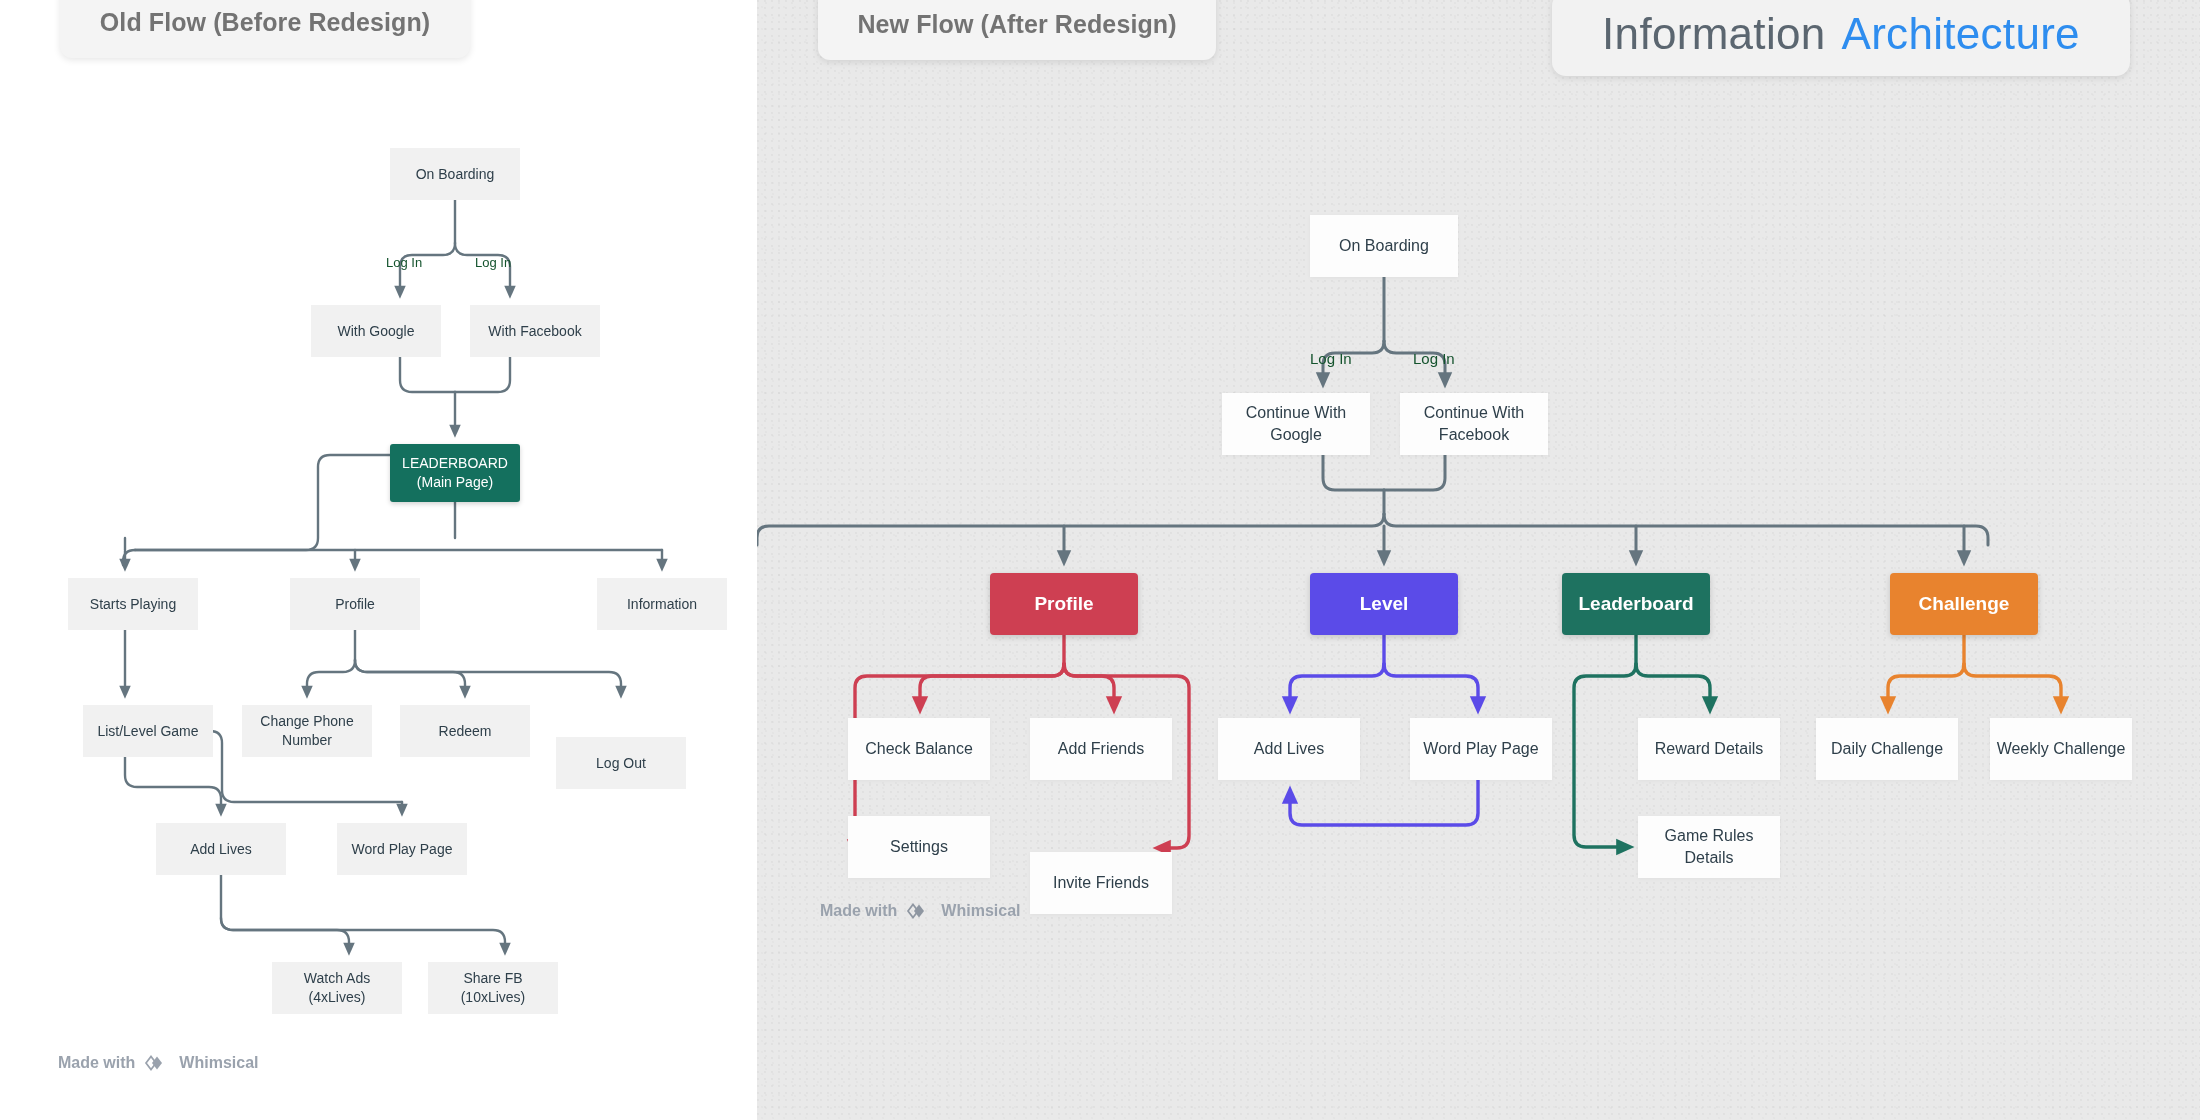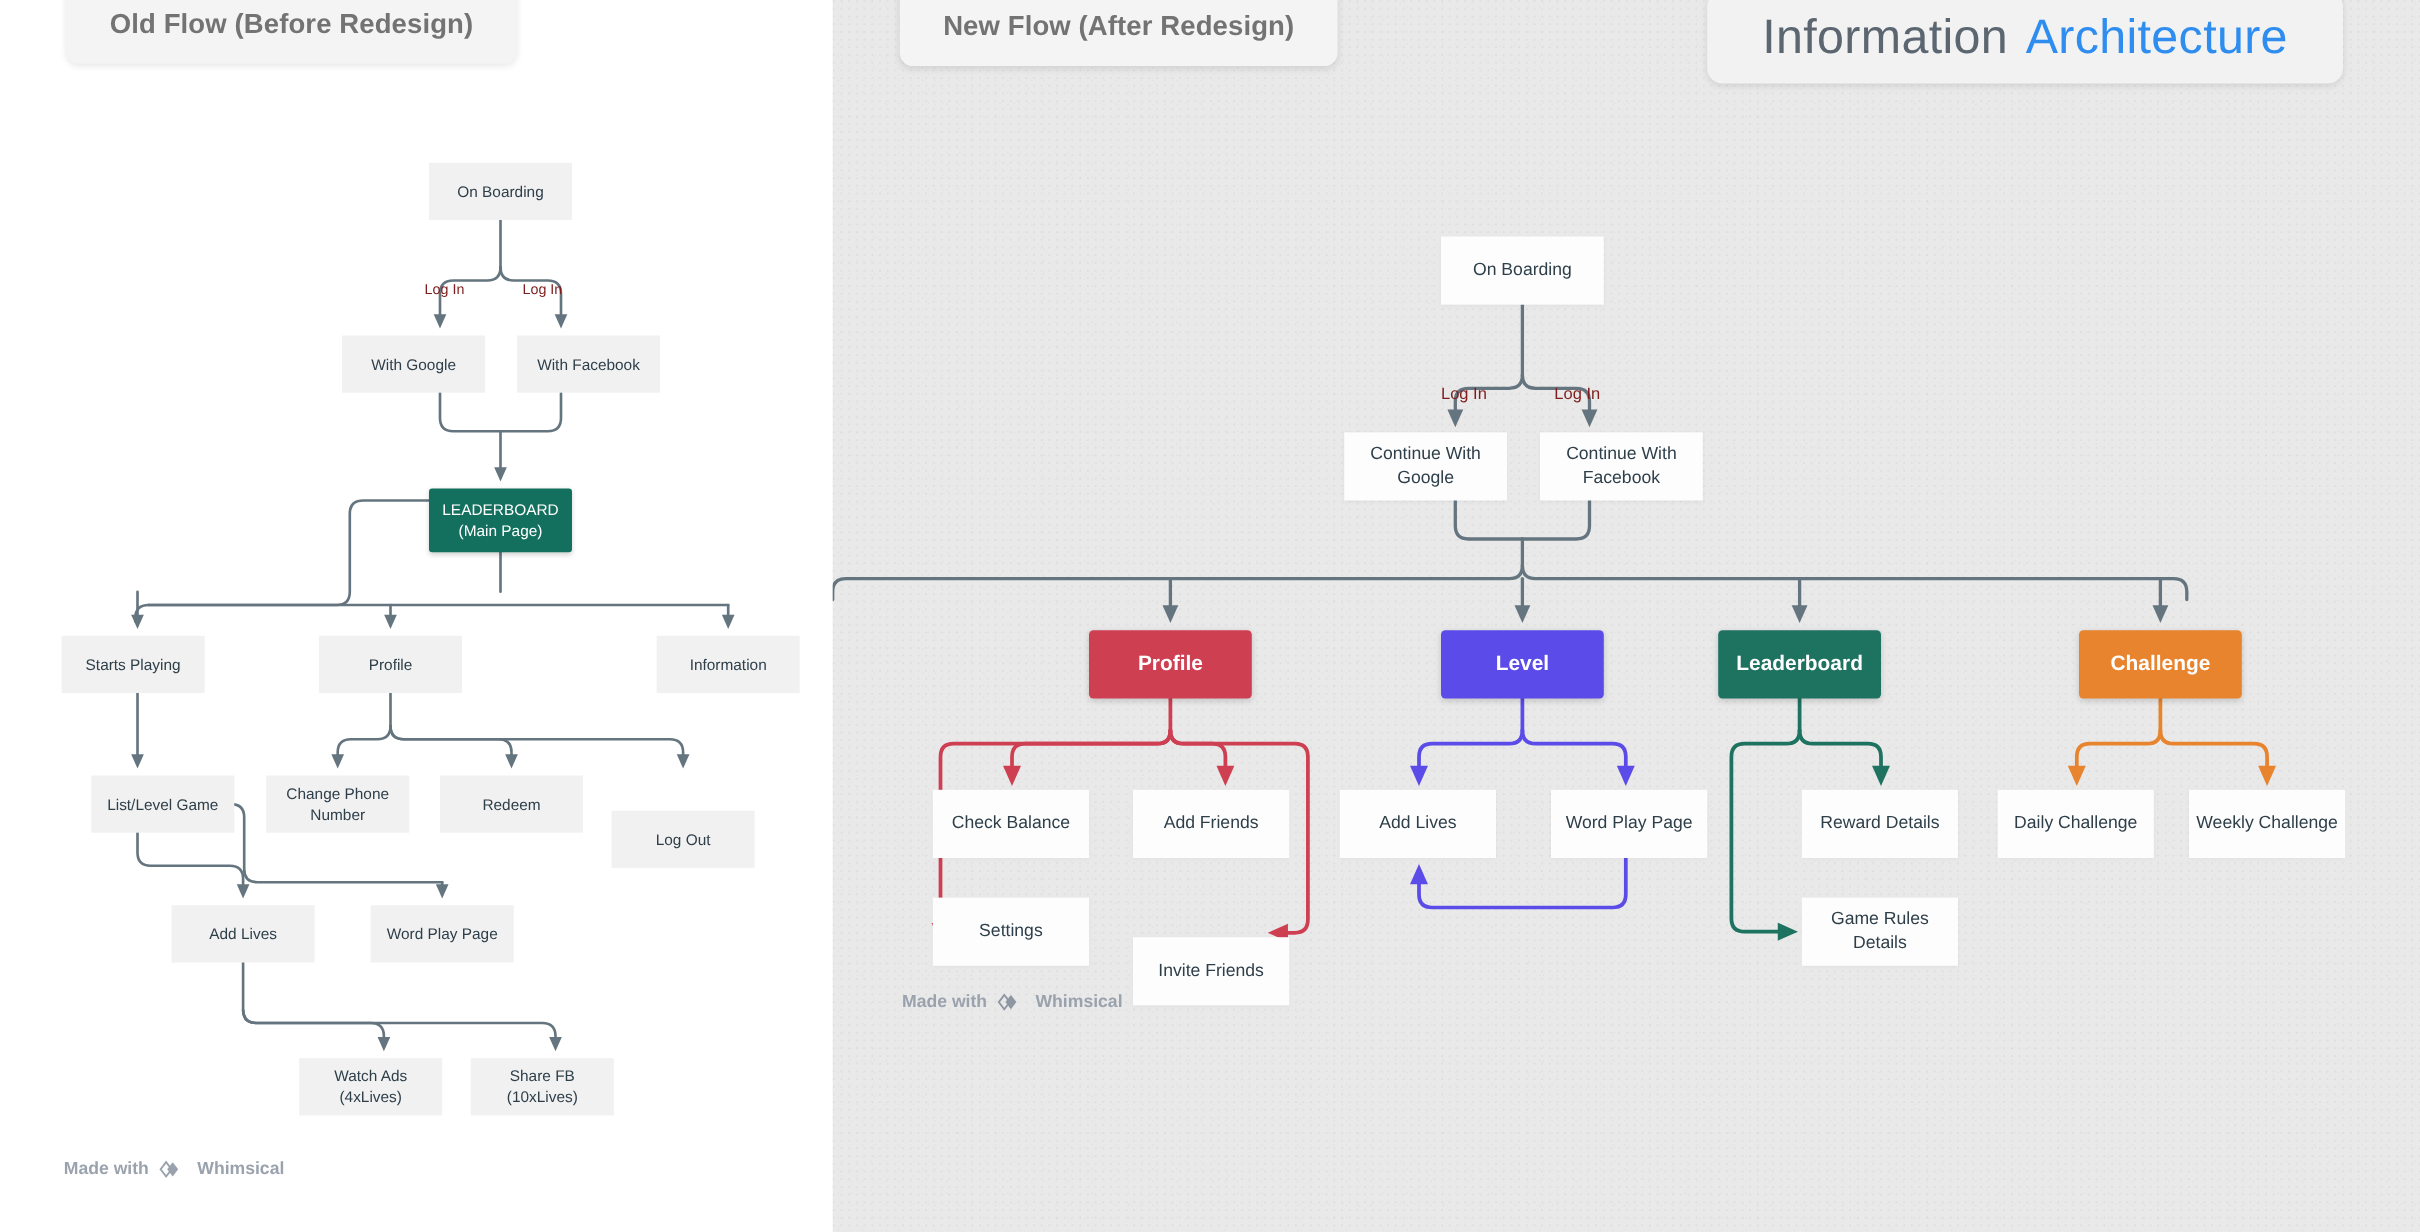--- a/index.html
+++ b/index.html
@@ -86,21 +86,21 @@
     border-radius: 3px; box-shadow: 0 2px 5px rgba(0,0,0,.18);
   }
 
   
   svg.wires { position: absolute; left: 0; top: 0; pointer-events: none; }
 
   
   .edge-label {
     position: absolute;
     font-size: 13px;
-    color: #7f1d1d;
+    color: #14532d;
     background: transparent;
     white-space: nowrap;
   }
   .edge-label.rt { font-size: 15px; }
 
   
   .watermark {
     position: absolute;
     display: flex; align-items: center; gap: 9px;
     font-size: 16px; font-weight: 700; color: #9aa2ad;
@@ -170,21 +170,21 @@
         </div>
         <div class="node node-plain" style="left: 311px; top: 305px; width: 130px; height: 52px;">
           <span>With Google</span>
         </div>
         <div class="node node-plain" style="left: 470px; top: 305px; width: 130px; height: 52px;">
           <span>With Facebook</span>
         </div>
         <div class="node node-teal-old" style="left: 390px; top: 444px; width: 130px; height: 58px;">
           <span>LEADERBOARD<br>(Main Page)</span>
         </div>
-        <div class="node node-plain" style="left: 56px; top: 578px; width: 130px; height: 52px; align-items: center;">
+        <div class="node node-plain" style="left: 68px; top: 578px; width: 130px; height: 52px; align-items: center;">
           <span>Starts Playing</span>
         </div>
         <div class="node node-plain" style="left: 290px; top: 578px; width: 130px; height: 52px;">
           <span>Profile</span>
         </div>
         <div class="node node-plain" style="left: 597px; top: 578px; width: 130px; height: 52px;">
           <span>Information</span>
         </div>
         <div class="node node-plain" style="left: 60px; top: 705px; width: 130px; height: 52px; margin-left: 23px;">
           <span>List/Level Game</span>

